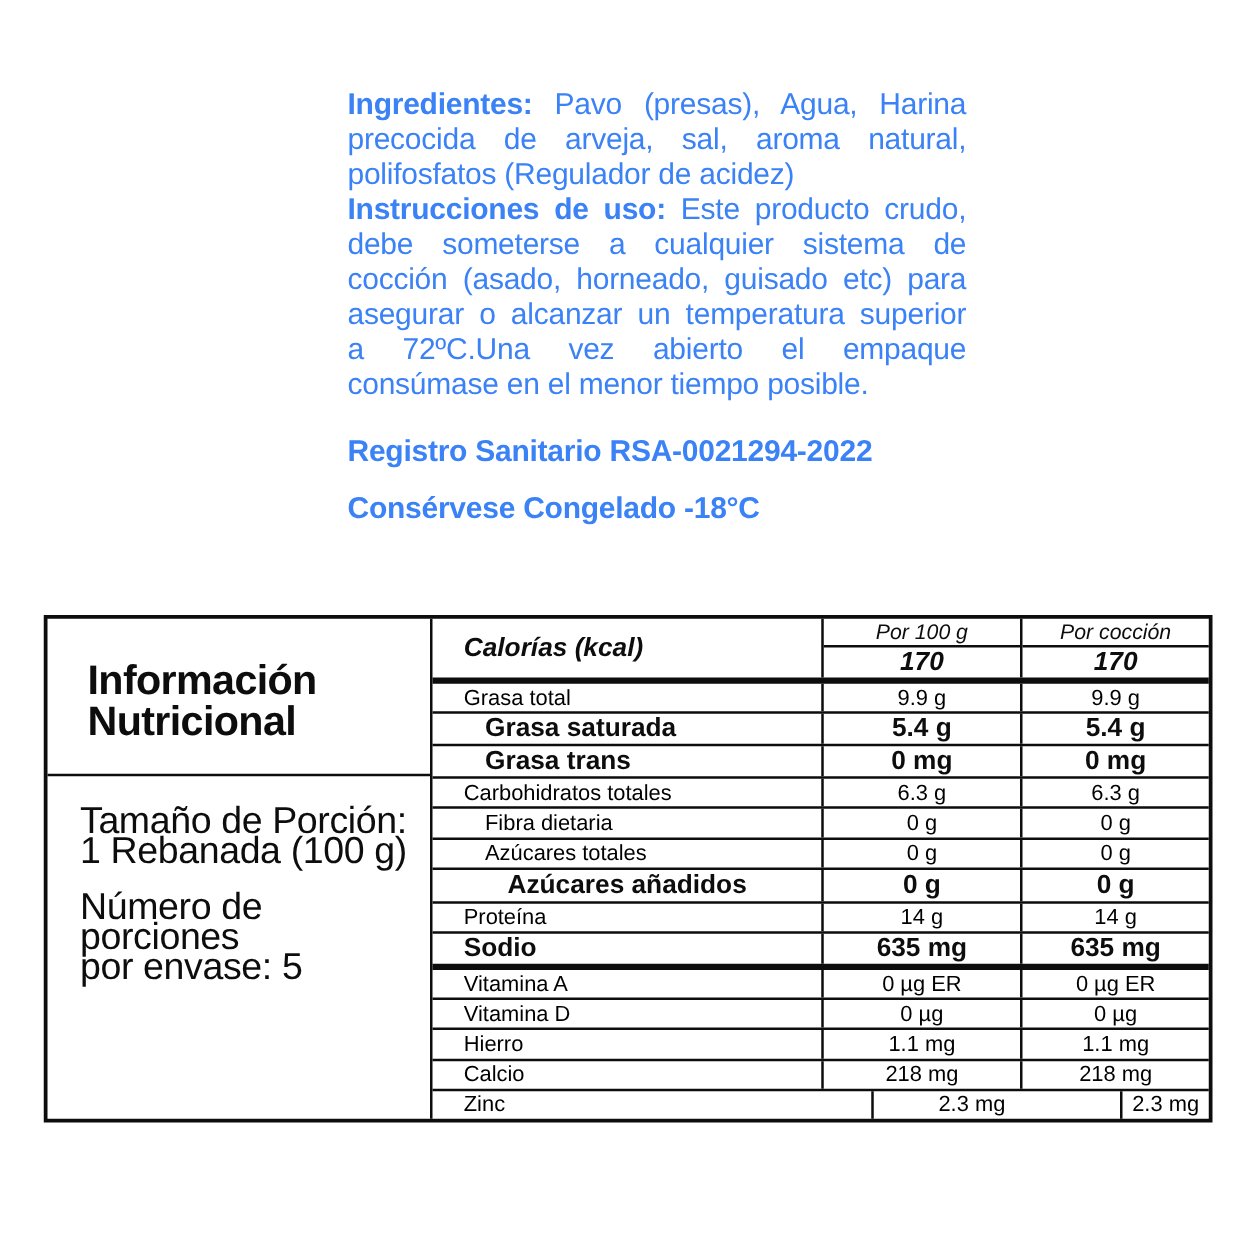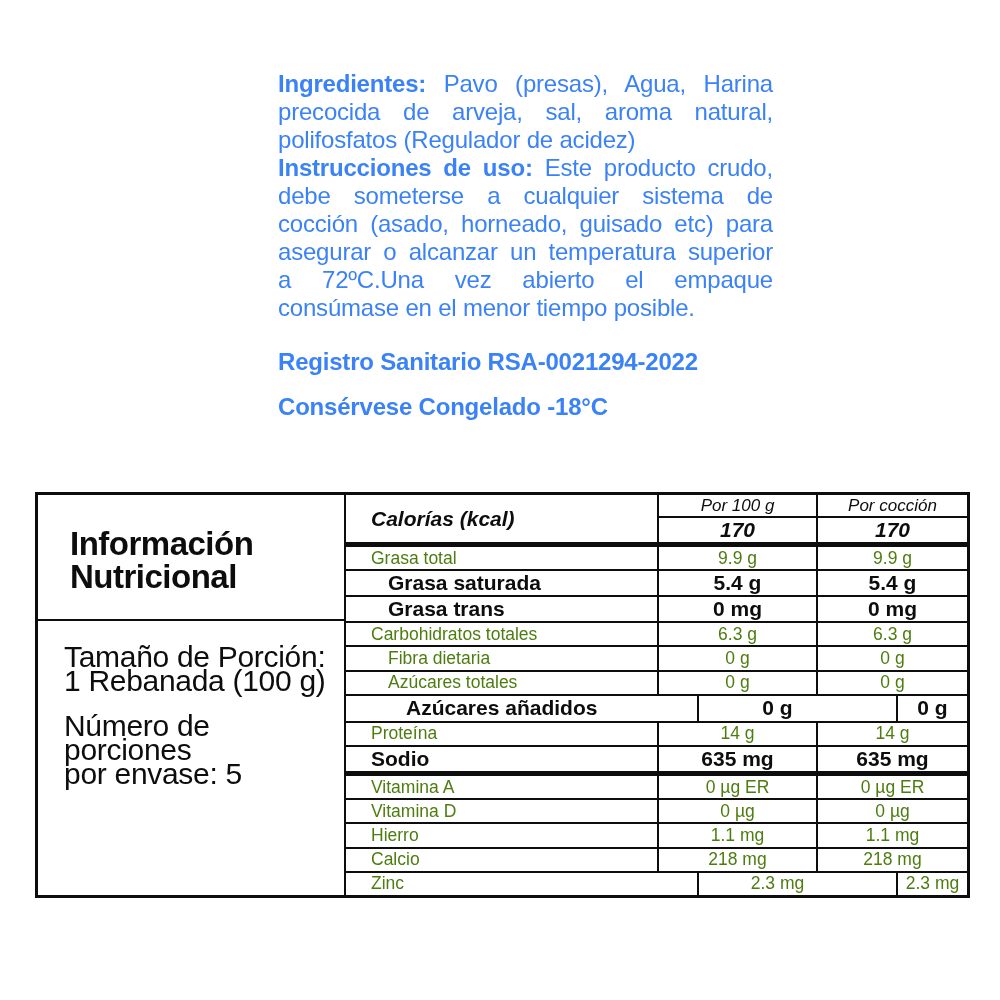--- a/index.html
+++ b/index.html
@@ -40,23 +40,23 @@
   .hcell { flex:1; display:flex; align-items:center; justify-content:center; }
   .hcell.top { border-bottom:2px solid #0d0d0d; font-size:17px; }
   .hcell.big { font-weight:bold; font-size:21px; }
 
   .trows { flex:1; display:flex; flex-direction:column; }
   .trow { flex:1; display:grid; grid-template-columns:311px 159px 1fr; border-bottom:2px solid #0d0d0d; }
   .trow:last-child { border-bottom:none;gap:40px; }
   .trow.thickb { border-bottom:5px solid #0d0d0d; }
   .trow .cell { display:flex; align-items:center; }
   .trow .cell.val { border-left:2px solid #0d0d0d; justify-content:center; }
-  .trow.regular { font-size:17.5px; color:#4d7c0f; }
+  .trow.regular { font-size:17.5px; color:#000000; }
   .trow.bold { font-weight:bold; font-size:21px; }
-  .trow.bold.taller { flex:1.12;gap:40px; }
+  .trow.bold.taller { flex:1.12; }
   .trow.ind1 .cell.name { padding-left:25px; }
   .trow.ind2 .cell.name { padding-left:42px; }
   .trow.ind3 .cell.name { padding-left:60px; }
 </style>
 </head>
 <body>
 
 <div class="top-block">
   <div>
       <div class="pline jline"><b>Ingredientes:</b> Pavo (presas), Agua, Harina</div>

